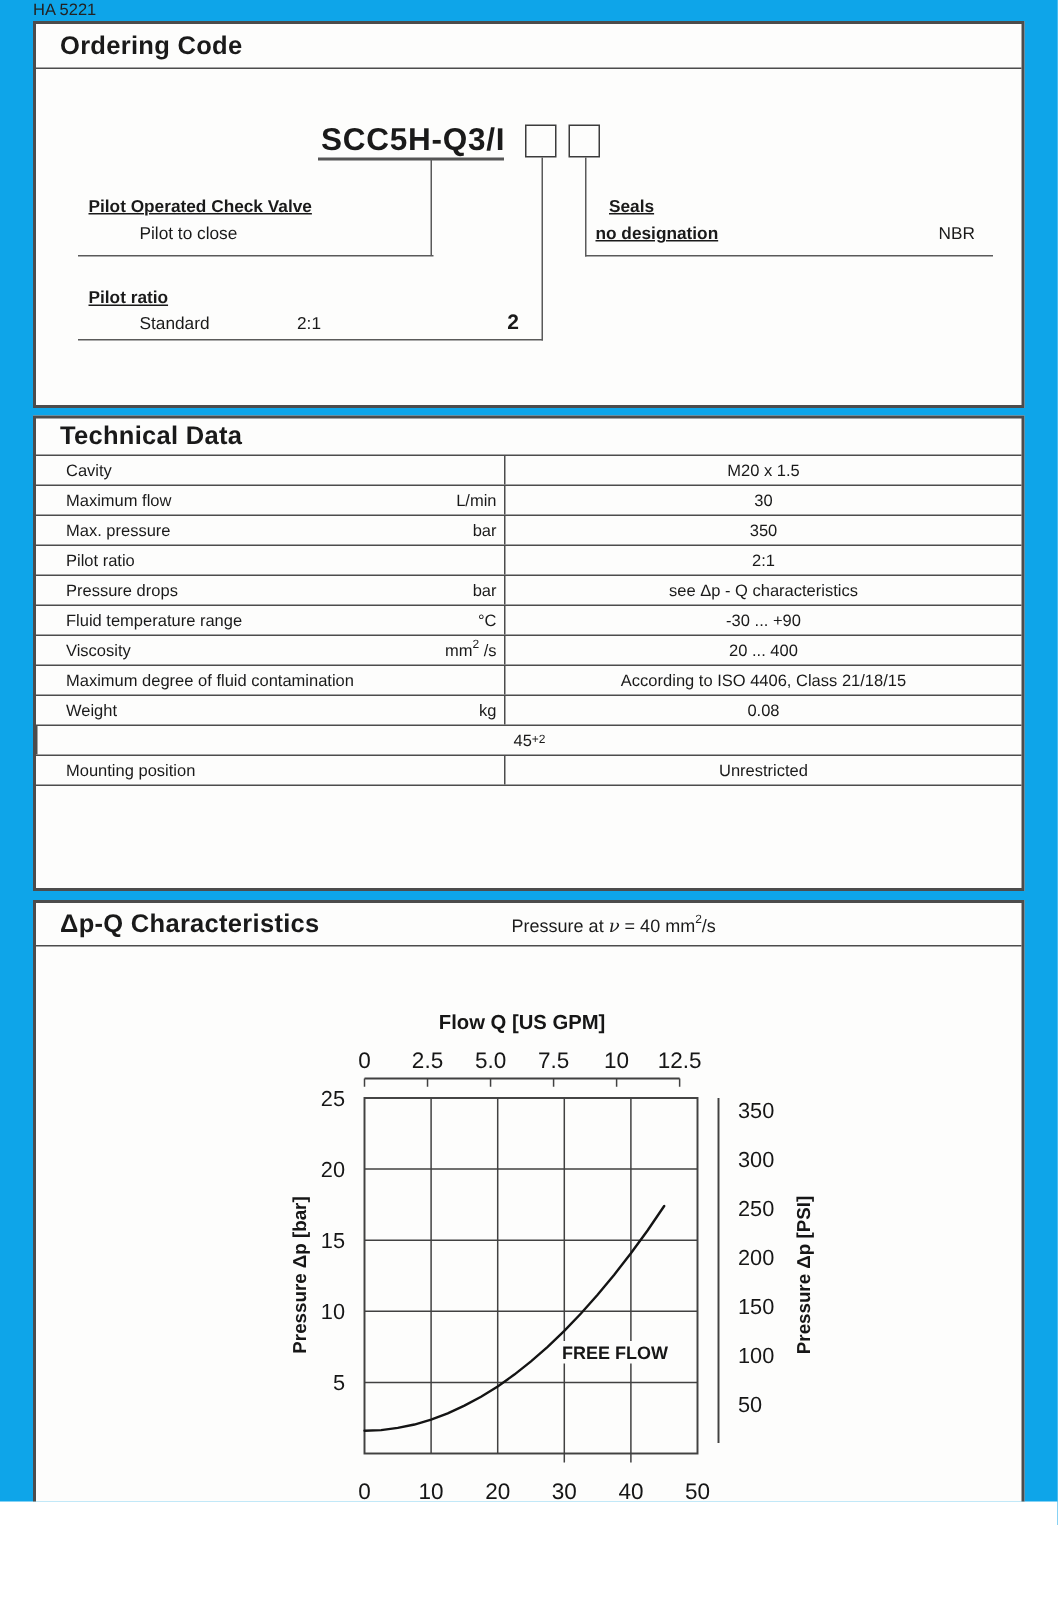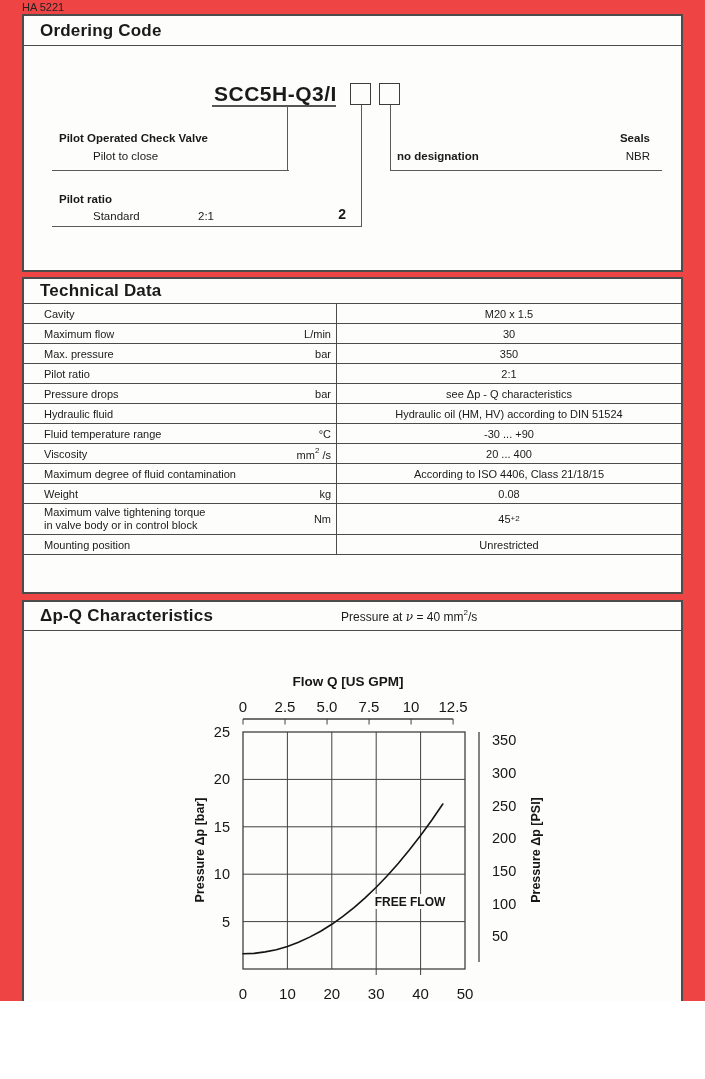--- a/index.html
+++ b/index.html
@@ -1,17 +1,17 @@
 <!DOCTYPE html>
 <html><head>
 <meta charset="utf-8">
 <style>
   * { margin:0; padding:0; box-sizing:border-box; }
   body { background:#ffffff; font-family:"Liberation Sans","DejaVu Sans",sans-serif; color:#1a1a1a; }
-  .page { position:relative; width:705px; height:1001px; background:#ef4444; overflow:hidden; }
+  .page { position:relative; width:705px; height:1001px; background:#0ea5e9; overflow:hidden; }
 
   .doc-code { position:absolute; left:22px; top:1px; font-size:11px; color:#222; }
 
   .sec { position:absolute; left:22px; width:661px; border:2px solid #4c4c4c; background:#fdfdfc; }
   .sec-head { display:flex; align-items:center; border-bottom:1.6px solid #4c4c4c; }
   .sec-title { font-size:17px; font-weight:bold; padding-left:16px; letter-spacing:0.2px; }
   #sec-ordering { top:14px; height:258px; }
   #sec-ordering .sec-head { height:30px; }
   #sec-technical { top:277px; height:317px; }
   #sec-technical .sec-head { height:25px; }
@@ -21,21 +21,21 @@
   .measured-at i { font-family:"DejaVu Serif",serif; }
   sup { font-size:8px; position:relative; top:-1px; }
 
   
   .abs { position:absolute; }
   .oc-code { left:190px; top:66px; font-size:21px; font-weight:bold; letter-spacing:0.5px; }
   .oc-underline { left:188px; top:89px; width:124px; height:1.5px; background:#555; }
   .oc-box { width:21px; height:22px; border:1.6px solid #3c3c3c; background:#fdfdfc; }
   .vline { width:1.4px; background:#5a5a5a; }
   .hline { height:1.4px; background:#5a5a5a; }
-  .lbl-b { font-size:11.5px; font-weight:bold; }
+  .lbl-b { font-size:11.5px; font-weight:bold;text-decoration:underline; }
   .lbl { font-size:11.5px;padding-left:34px; }
 
   
   .tech-table { position:absolute; left:0; top:25px; width:100%; }
   .trow { display:flex; border-bottom:1px solid #4c4c4c; min-height:20px; align-items:stretch; }
   .tleft { width:312px; display:flex; justify-content:space-between; align-items:center; padding:2px 5px 2px 20px; font-size:11px; }
   .tright { flex:1; border-left:1px solid #4c4c4c; display:flex; justify-content:center; align-items:center; font-size:11px; text-align:center; padding:2px 20px; }
   .tunit { white-space:nowrap; padding-left:6px; }
 
   
@@ -75,21 +75,21 @@
     <div class="abs hline" style="left:365.5px; top:153.5px; width:272px;"></div>
 
     <div class="abs lbl-b" style="left:35px; top:116px;">Pilot Operated Check Valve</div>
     <div class="abs lbl" style="left:35px; top:134px;">Pilot to close</div>
 
     <div class="abs lbl-b" style="left:35px; top:177px;">Pilot ratio</div>
     <div class="abs lbl" style="left:35px; top:194px;">Standard</div>
     <div class="abs lbl" style="left:140px; top:194px;">2:1</div>
     <div class="abs" style="left:300px; top:190px; width:22px; text-align:right; font-size:14px; font-weight:bold;">2</div>
 
-    <div class="abs lbl-b" style="left:366px; top:116px; width:260px; text-align:right;">Seals</div>
+    <div class="abs lbl-b" style="left:382px; top:116px; width:260px; ">Seals</div>
     <div class="abs lbl-b" style="left:373px; top:134px;">no designation</div>
     <div class="abs lbl" style="left:366px; top:134px; width:260px; text-align:right;">NBR</div>
   </div>
 
   <div class="sec" id="sec-technical">
     <div class="sec-head">
       <div class="sec-title">Technical Data</div>
     </div>
     <div class="tech-table" id="tech-rows">
         <div class="trow">
@@ -122,27 +122,20 @@
         </div>
         <div class="trow">
           <div class="tleft">
             <div>Pressure drops</div>
             <div class="tunit">bar</div>
           </div>
           <div class="tright">see Δp - Q characteristics</div>
         </div>
         <div class="trow">
           <div class="tleft">
-            <div>Hydraulic fluid</div>
-            <div class="tunit"></div>
-          </div>
-          <div class="tright">Hydraulic oil (HM, HV) according to DIN 51524</div>
-        </div>
-        <div class="trow">
-          <div class="tleft">
             <div>Fluid temperature range</div>
             <div class="tunit">°C</div>
           </div>
           <div class="tright">-30 ... +90</div>
         </div>
         <div class="trow">
           <div class="tleft">
             <div>Viscosity</div>
             <div class="tunit">mm<sup>2</sup> /s</div>
           </div>
@@ -156,24 +149,20 @@
           <div class="tright">According to ISO 4406, Class 21/18/15</div>
         </div>
         <div class="trow">
           <div class="tleft">
             <div>Weight</div>
             <div class="tunit">kg</div>
           </div>
           <div class="tright">0.08</div>
         </div>
         <div class="trow">
-          <div class="tleft">
-            <div style="line-height: 13px;">Maximum valve tightening torque<br>in valve body or in control block</div>
-            <div class="tunit">Nm</div>
-          </div>
           <div class="tright">45<sup>+2</sup></div>
         </div>
         <div class="trow">
           <div class="tleft">
             <div>Mounting position</div>
             <div class="tunit"></div>
           </div>
           <div class="tright">Unrestricted</div>
         </div>
       </div>

